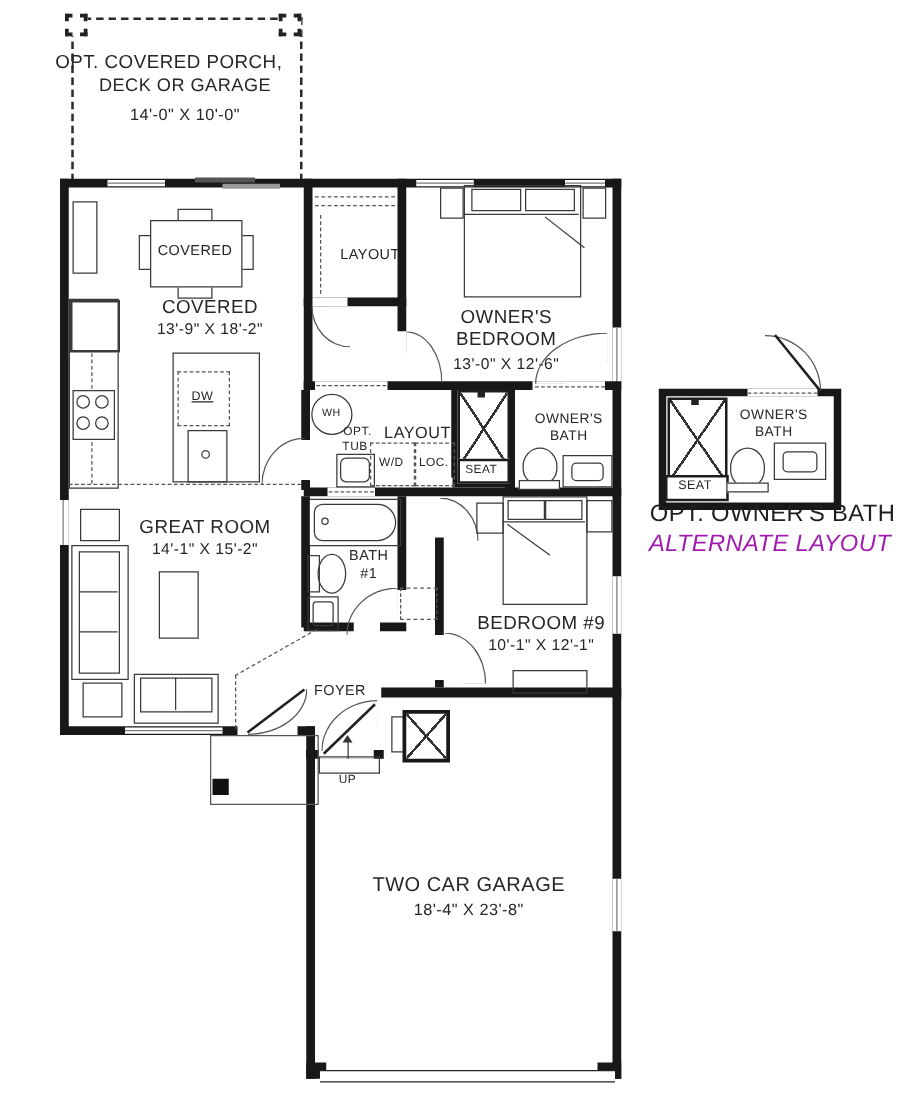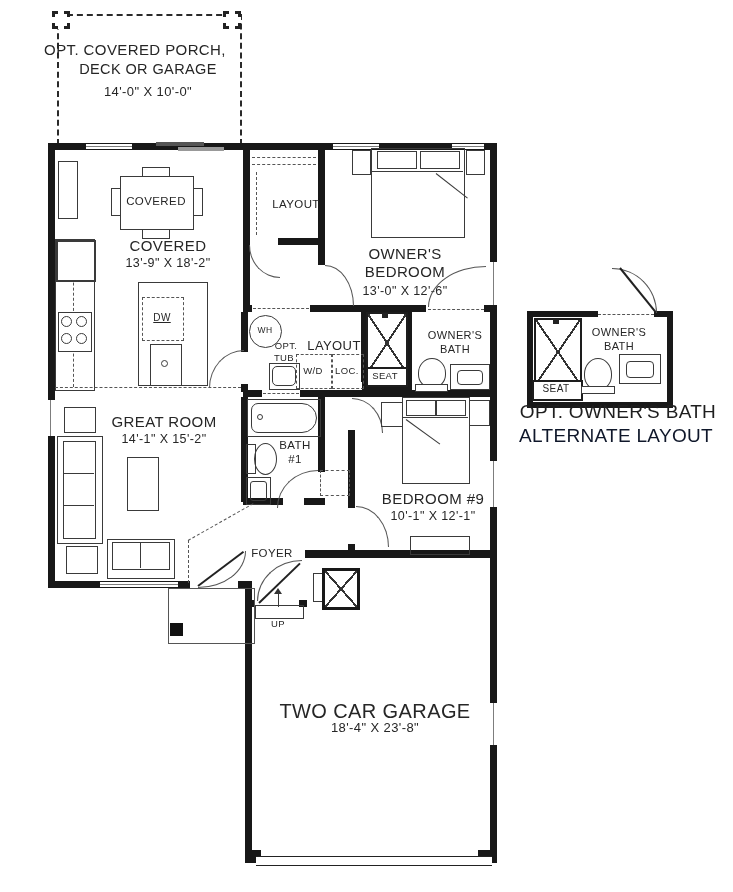--- a/index.html
+++ b/index.html
@@ -203,21 +203,21 @@
   <div class="qTR" style="left:356px;top:506px;width:32px;height:40px;"></div>
 
   <div class="lbl" style="left:272px;top:548px;font-size:11.5px;">FOYER</div>
   <div style="position:absolute;left:188px;top:540px;width:75px;height:0;border-top:1.6px dashed #555;transform:rotate(-29.5deg);transform-origin:0 50%;"></div>
   <div class="dashV" style="left:188px;top:540px;height:43px;"></div>
   <div class="qBR" style="left:198px;top:551px;width:47px;height:36px;"></div>
   <div class="leaf" style="left:198px;top:585px;width:57px;transform:rotate(-37deg);"></div>
   <div class="tbox" style="left:168px;top:588px;width:85px;height:54px;border-color:#555;"></div>
   <div style="position:absolute;left:170px;top:623px;width:13px;height:13px;background:#111;"></div>
 
-  <div class="lbl" style="left:375px;top:701px;font-size:20px;">TWO CAR GARAGE</div>
+  <div class="lbl" style="left:375px;top:701px;font-size:16px;">TWO CAR GARAGE</div>
   <div class="lbl" style="left:375px;top:721px;font-size:13px;">18'-4" X 23'-8"</div>
   <div class="qTL" style="left:257px;top:560px;width:44px;height:40px;"></div>
   <div class="leaf" style="left:259px;top:602px;width:57px;transform:rotate(-44deg);"></div>
   <div class="tbox" style="left:255px;top:605px;width:47px;height:12px;"></div>
   <div class="lineV" style="left:278px;top:593px;height:14px;"></div>
   <div class="arrowhead" style="left:274px;top:588px;"></div>
   <div class="lbl" style="left:278px;top:619px;font-size:9.5px;">UP</div>
   <div class="tbox" style="left:313px;top:573px;width:9px;height:27px;"></div>
   <div class="xpat" style="position:absolute;left:322px;top:568px;width:32px;height:36px;border:3.5px solid #181818;"></div>
   <div style="position:absolute;left:256px;top:856px;width:236px;height:8px;background:#fff;border-top:1.6px solid #222;border-bottom:1.6px solid #222;"></div>
@@ -231,16 +231,16 @@
   <div style="position:absolute;left:553px;top:319px;width:6px;height:5px;background:#222;"></div>
   <div class="thick" style="left:532px;top:380px;width:47px;height:17px;"></div>
   <div class="lbl" style="left:556px;top:384px;font-size:10px;">SEAT</div>
   <div class="lbl" style="left:619px;top:327px;font-size:11px;">OWNER'S</div>
   <div class="lbl" style="left:619px;top:341px;font-size:11px;">BATH</div>
   <div class="toilet" style="left:584px;top:358px;width:26px;height:30px;"></div>
   <div class="tbox" style="left:581px;top:386px;width:32px;height:6px;background:#fff;"></div>
   <div class="tbox" style="left:619px;top:354px;width:40px;height:28px;"></div>
   <div class="tbox" style="left:626px;top:361px;width:26px;height:15px;border-radius:4px;"></div>
   <div class="lbl" style="left:618px;top:402px;font-size:19px;letter-spacing:.3px;color:#1e1e1e;">OPT. OWNER'S BATH</div>
-  <div class="lbl" style="left:616px;top:426px;font-size:19px;letter-spacing:.3px;color:#0f172a;">ALTERNATE LAYOUT</div>
+  <div class="lbl" style="left:616px;top:426px;font-size:19px;letter-spacing:.3px;color:#a21caf;font-style:italic;">ALTERNATE LAYOUT</div>
 
 
 </div>
 
 </body></html>

